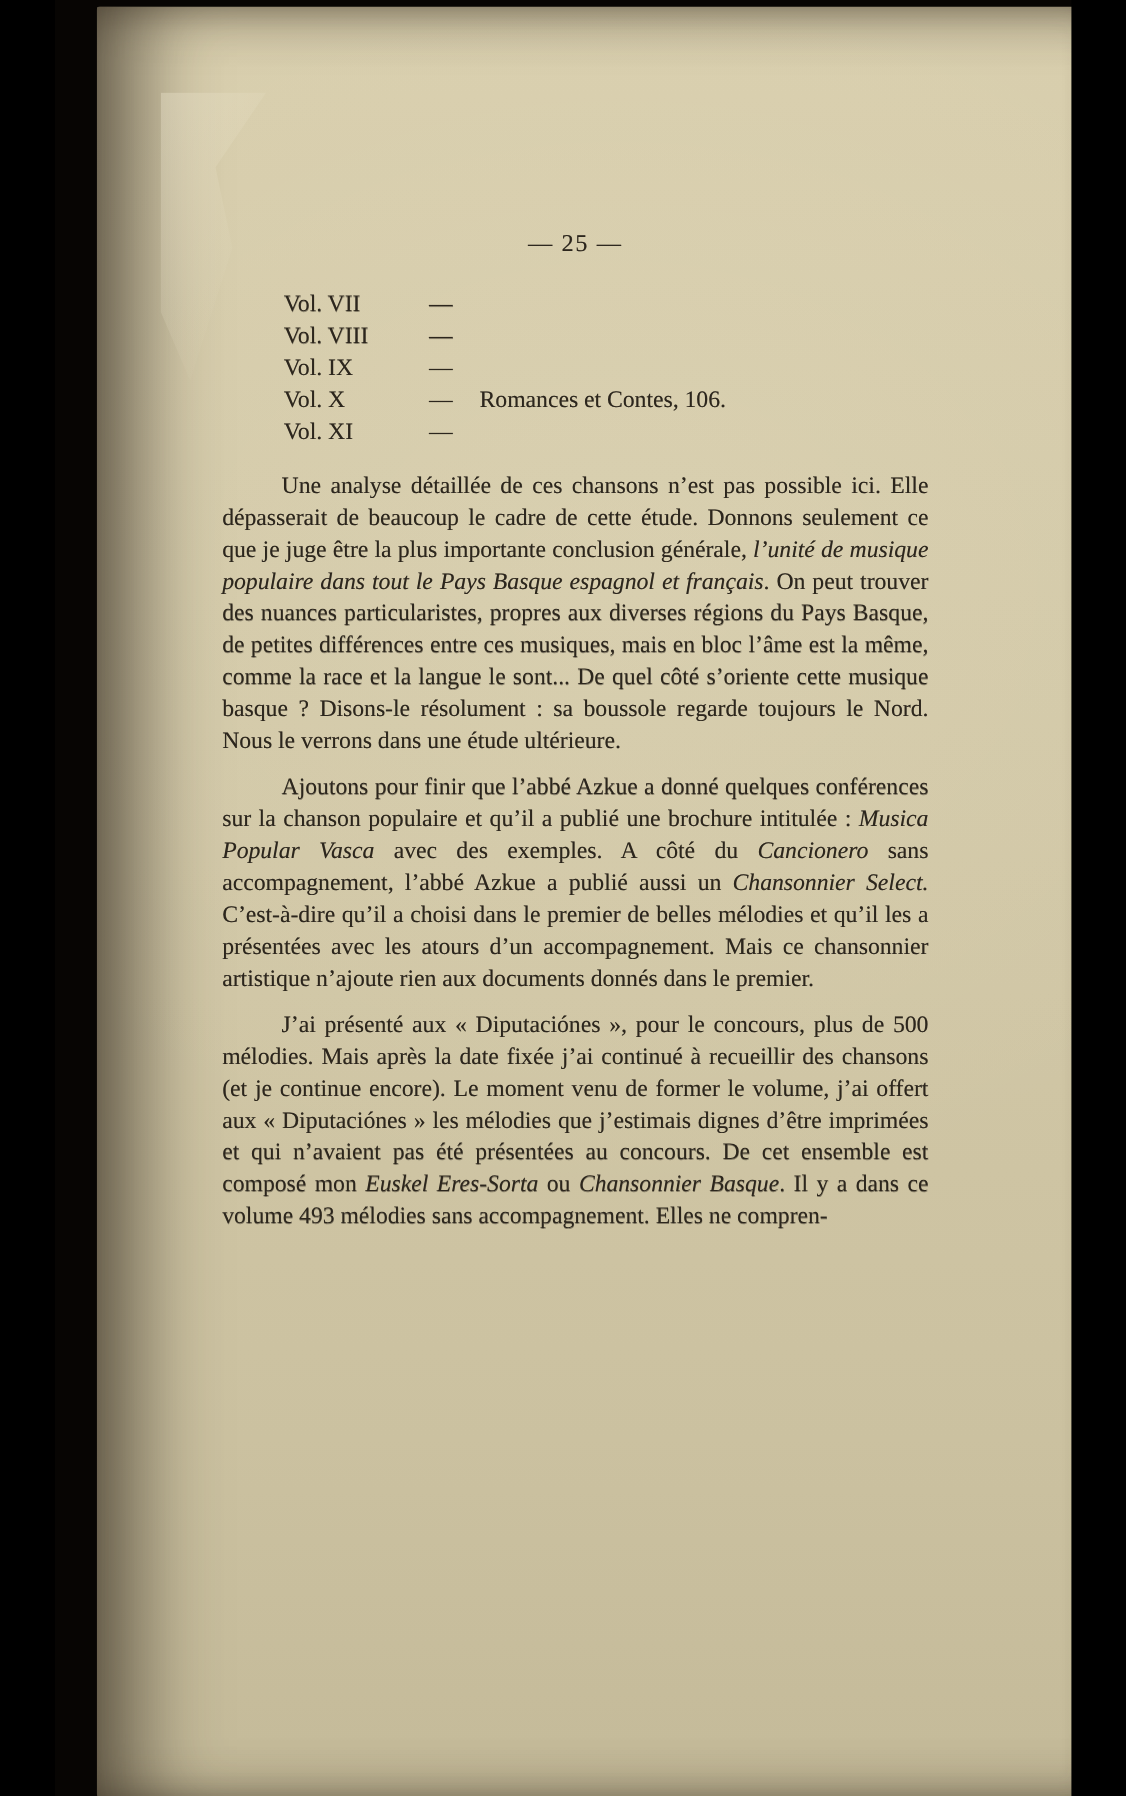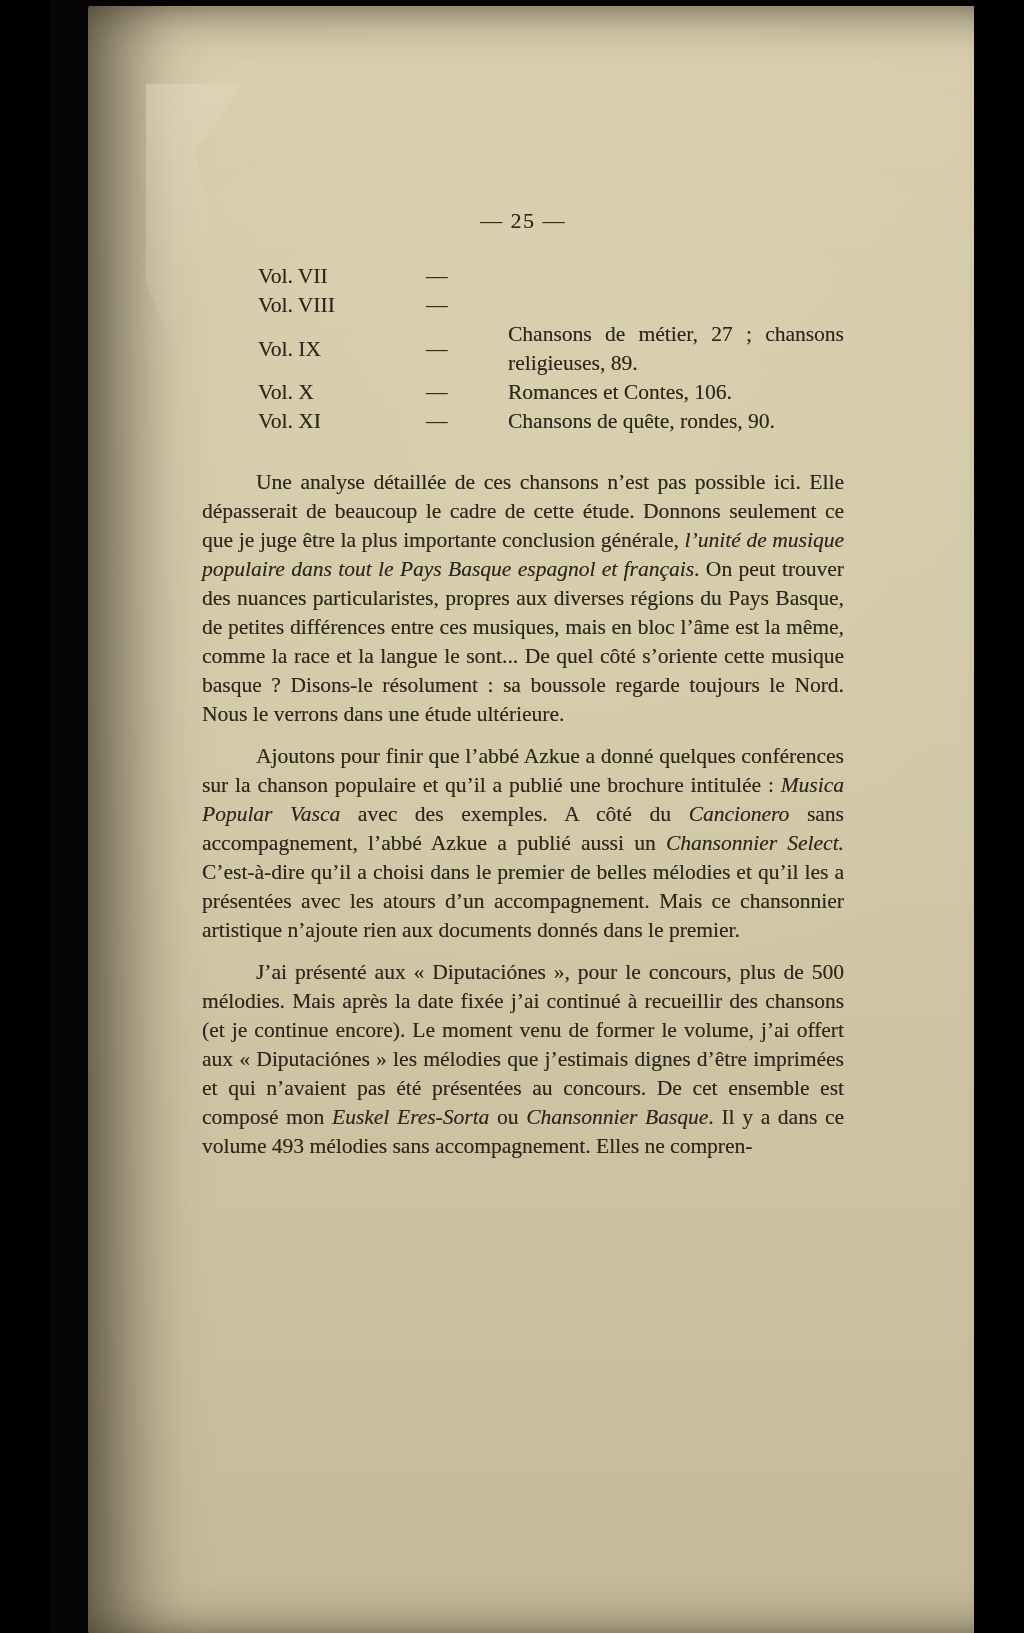--- a/index.html
+++ b/index.html
@@ -75,37 +75,36 @@
       margin: 0 0 26px 0;
       line-height: 30px;
     }
     .vol-list {
       margin-left: 56px;
       font-size: 21.5px;
       line-height: 29px;
     }
     .vol-row {
       display: flex;
-      align-items: center;
-      gap: 36px;
+      align-items: flex-end;
     }
     .vol-label {
       flex: 0 0 132px;
     }
     .vol-dash {
       flex: 0 0 46px;
     }
     .vol-text {
       flex: 1 1 auto;
     }
     .vol-text.justify {
       text-align: justify;
     }
     .paras {
-      margin-top: 32px;
+      margin-top: 20px;
     }
     .para {
       font-size: 21.5px;
       line-height: 29px;
       text-align: justify;
       text-indent: 54px;
       margin: 0 0 13px 0;
     }
     .it {
       font-style: italic;
@@ -129,31 +128,29 @@
         <span class="vol-label">Vol. VII</span>
         <span class="vol-dash">—</span>
       </div>
       <div class="vol-row">
         <span class="vol-label">Vol. VIII</span>
         <span class="vol-dash">—</span>
       </div>
       <div class="vol-row">
         <span class="vol-label">Vol. IX</span>
         <span class="vol-dash">—</span>
-        <span class="vol-text justify">Chansons de métier, 27 ; chansons religieuses, 89.</span>
       </div>
       <div class="vol-row">
         <span class="vol-label">Vol. X</span>
         <span class="vol-dash">—</span>
         <span class="vol-text">Romances et Contes, 106.</span>
       </div>
       <div class="vol-row">
         <span class="vol-label">Vol. XI</span>
         <span class="vol-dash">—</span>
-        <span class="vol-text">Chansons de quête, rondes, 90.</span>
       </div>
     </div>
 
     <div class="paras">
       <p class="para"><span>Une analyse détaillée de ces chansons n’est pas possible ici. Elle dépasserait de beaucoup le cadre de cette étude. Donnons seulement ce que je juge être la plus importante conclusion générale, </span><span class="it">l’unité de musique populaire dans tout le Pays Basque espagnol et français</span><span>. On peut trouver des nuances particularistes, propres aux diverses régions du Pays Basque, de petites différences entre ces musiques, mais en bloc l’âme est la même, comme la race et la langue le sont... De quel côté s’oriente cette musique basque ? Disons-le résolument : sa boussole regarde toujours le Nord. Nous le verrons dans une étude ultérieure.</span></p>
       <p class="para"><span>Ajoutons pour finir que l’abbé Azkue a donné quelques conférences sur la chanson populaire et qu’il a publié une brochure intitulée : </span><span class="it">Musica Popular Vasca</span><span> avec des exemples. A côté du </span><span class="it">Cancionero</span><span> sans accompagnement, l’abbé Azkue a publié aussi un </span><span class="it">Chansonnier Select.</span><span> C’est-à-dire qu’il a choisi dans le premier de belles mélodies et qu’il les a présentées avec les atours d’un accompagnement. Mais ce chansonnier artistique n’ajoute rien aux documents donnés dans le premier.</span></p>
       <p class="para"><span>J’ai présenté aux « Diputaciónes », pour le concours, plus de 500 mélodies. Mais après la date fixée j’ai continué à recueillir des chansons (et je continue encore). Le moment venu de former le volume, j’ai offert aux « Diputaciónes » les mélodies que j’estimais dignes d’être imprimées et qui n’avaient pas été présentées au concours. De cet ensemble est composé mon </span><span class="it">Euskel Eres-Sorta</span><span> ou </span><span class="it">Chansonnier Basque</span><span>. Il y a dans ce volume 493 mélodies sans accompagnement. Elles ne compren-</span></p>
     </div>
   </div>
 </div>

